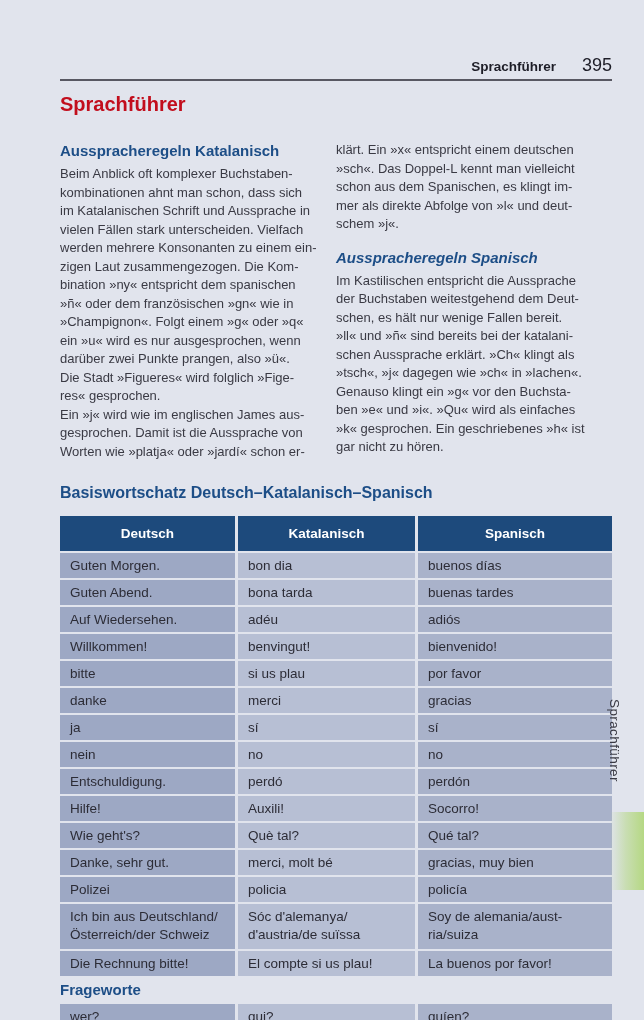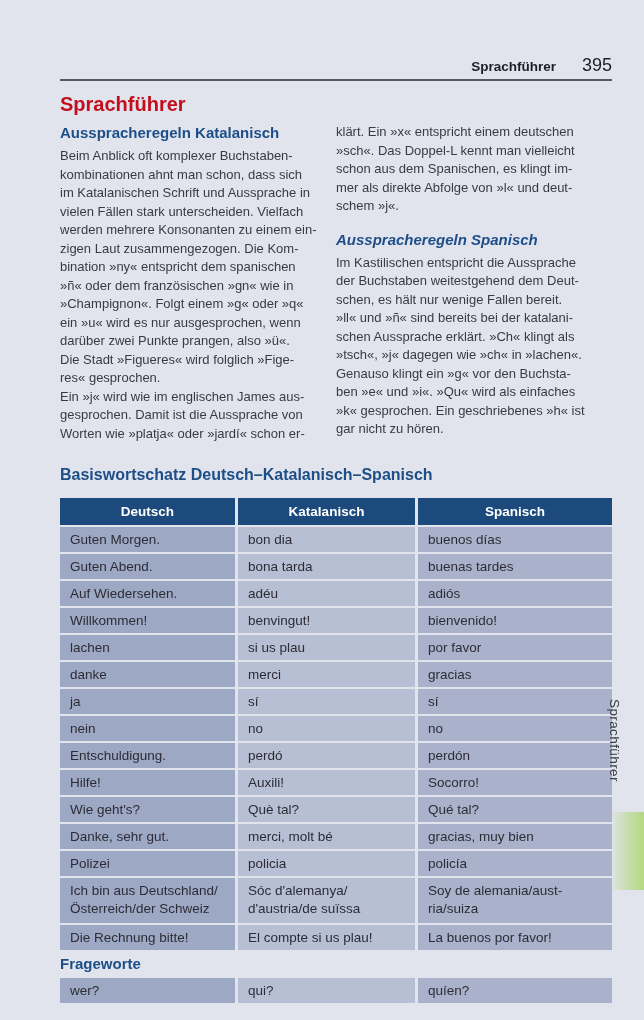--- a/index.html
+++ b/index.html
@@ -12,32 +12,32 @@
     padding:26px 32px 0 60px;
     overflow:hidden;
   }
   .running-header { display:flex; justify-content:flex-end; align-items:baseline; gap:26px; line-height:18px; }
   .rh-title { font-weight:bold; font-size:13.5px; color:#1d1d27; }
   .rh-page { font-size:18px; color:#1d1d27;margin-top:30px; }
   .header-rule { height:2px; background:#585862; margin-top:3px; }
 
   .page-title { color:#c20e1d; font-size:20px; font-weight:bold; margin:12px 0 0; line-height:23px; }
 
-  .columns { display:flex; margin-top:7px;justify-content:space-between; }
+  .columns { display:flex; margin-top:25px;justify-content:space-between; }
   .col { flex:1; min-width:0; }
   .subhead { color:#1d4e87; font-size:15px; font-weight:bold; margin:0 0 5px; line-height:19px; }
   .subhead-spanisch { margin-top:14px;font-style:italic; }
   .prose { font-size:13px; line-height:18.5px; color:#3a3a44; white-space:pre-line; }
 
   .vocab-heading { color:#1d4e87; font-size:16px; font-weight:bold; margin:22px 0 0; line-height:19px; }
 
   .vtable { display:grid; grid-template-columns:175px 177px 194px; gap:2px 3px; margin-top:14px; }
   .thead {
     background:#1d4a7c; color:#ffffff; font-weight:bold; font-size:13.5px;
-    height:27px; display:flex; align-items:center; justify-content:center;
+    height:35px; display:flex; align-items:center; justify-content:center;
   }
   .cell {
     box-sizing:border-box; min-height:25px;
     padding:4px 8px 0 10px;
     font-size:13.5px; line-height:17.5px; color:#2c2c36;
     white-space:pre-line;
   }
   .cell.tall { min-height:45px; }
   .c0 { background:#9da8c4; }
   .c1 { background:#b7bfd4; }
@@ -120,21 +120,21 @@
       <div class="cell c2">buenos días</div>
       <div class="cell c0">Guten Abend.</div>
       <div class="cell c1">bona tarda</div>
       <div class="cell c2">buenas tardes</div>
       <div class="cell c0">Auf Wiedersehen.</div>
       <div class="cell c1">adéu</div>
       <div class="cell c2">adiós</div>
       <div class="cell c0">Willkommen!</div>
       <div class="cell c1">benvingut!</div>
       <div class="cell c2">bienvenido!</div>
-      <div class="cell c0">lachen</div>
+      <div class="cell c0">bitte</div>
       <div class="cell c1">si us plau</div>
       <div class="cell c2">por favor</div>
       <div class="cell c0">danke</div>
       <div class="cell c1">merci</div>
       <div class="cell c2">gracias</div>
       <div class="cell c0">ja</div>
       <div class="cell c1">sí</div>
       <div class="cell c2">sí</div>
       <div class="cell c0">nein</div>
       <div class="cell c1">no</div>

